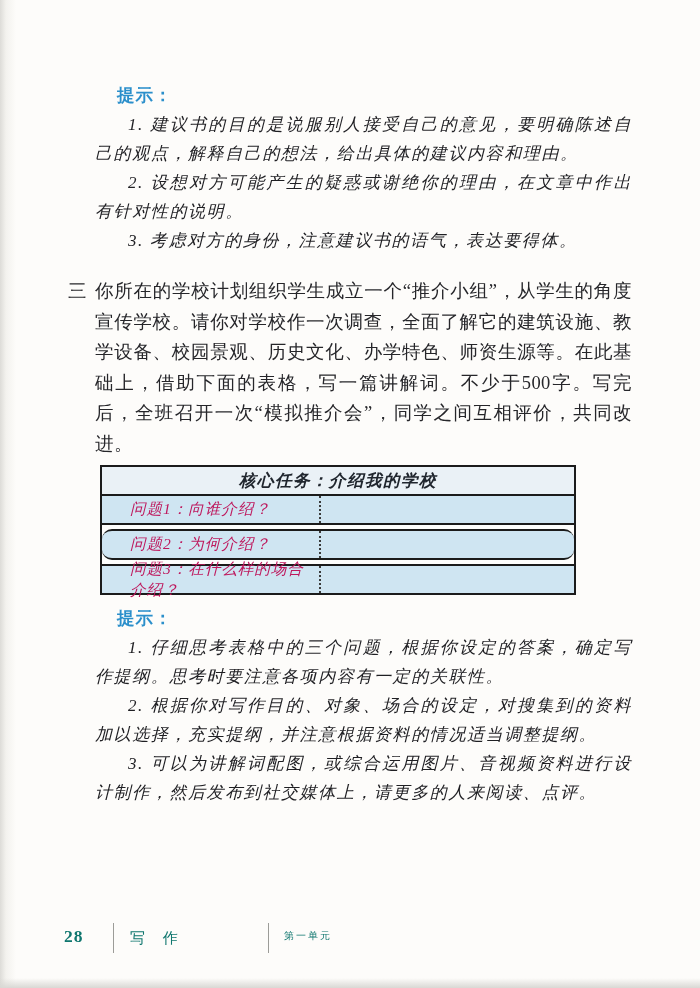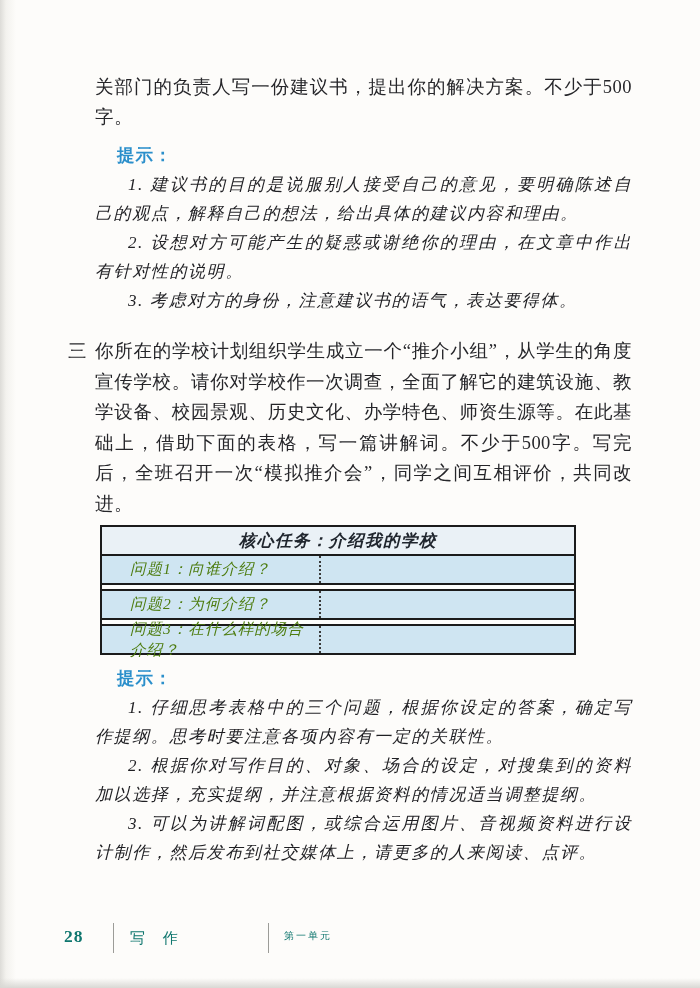--- a/index.html
+++ b/index.html
@@ -49,60 +49,59 @@
   }
   .t-row {
     display:flex; align-items:stretch; height:27px; margin-top:4px;
     border-top:2px solid #1b1b1b; border-bottom:2px solid #1b1b1b;
   }
   .t-row.row-first { margin-top:0; border-top:none; }
   .t-row.row-last  { border-bottom:none; }
   .t-q {
     width:46%; box-sizing:border-box; padding-left:28px;
     display:flex; align-items:center;
-    font-style:italic; font-size:15.5px; letter-spacing:1px; color:#4d7c0f;
+    font-style:italic; font-size:15.5px; letter-spacing:1px; color:#be185d;
   }
   .t-a { flex:1; border-left:2px dotted #3a3a3a; }
 
   .footer { position:absolute; left:0; top:926px; width:100%; height:32px; color:#0f766e; }
   .page-num { position:absolute; left:64px; top:0; font-size:17.5px; font-weight:bold; letter-spacing:1px; }
   .f-div { position:absolute; top:-3px; width:1px; height:30px; background:#9c9c98; }
   .f-div.d1 { left:113px; }
   .f-div.d2 { left:268px; }
   .f-section { position:absolute; left:130px; top:3px; font-size:15px; letter-spacing:7px; }
   .f-unit    { position:absolute; left:284px; top:3px; font-size:10px; letter-spacing:2px; }
 </style>
 </head>
 <body>
 
 <div class="page">
 
   <div class="content">
 
-    <p class="song intro">关部门的负责人写一份建议书，提出你的解决方案。不少于500字。</p>
 
     <p class="hint-label" style="color:#2b8fcb;">提示：</p>
     <p class="hint">1. 建议书的目的是说服别人接受自己的意见，要明确陈述自己的观点，解释自己的想法，给出具体的建议内容和理由。</p>
     <p class="hint">2. 设想对方可能产生的疑惑或谢绝你的理由，在文章中作出有针对性的说明。</p>
     <p class="hint">3. 考虑对方的身份，注意建议书的语气，表达要得体。</p>
 
     <div class="task">
       <span class="task-num">三</span>
       <p class="task-text">你所在的学校计划组织学生成立一个“推介小组”，从学生的角度宣传学校。请你对学校作一次调查，全面了解它的建筑设施、教学设备、校园景观、历史文化、办学特色、师资生源等。在此基础上，借助下面的表格，写一篇讲解词。不少于500字。写完后，全班召开一次“模拟推介会”，同学之间互相评价，共同改进。</p>
     </div>
 
     <div class="school-table">
       <div class="t-header" style="background:#eaf1f6;">
         <span>核心任务：介绍我的学校</span>
       </div>
       <div class="t-row row-first" style="background:#cfe5f2;">
         <div class="t-q">问题1：向谁介绍？</div>
         <div class="t-a"></div>
       </div>
-      <div class="t-row" style="background:#cfe5f2;">
+      <div class="t-row" style="background:#cfe5f2;border-radius:10px;">
         <div class="t-q">问题2：为何介绍？</div>
         <div class="t-a"></div>
       </div>
       <div class="t-row row-last" style="background:#cfe5f2;">
         <div class="t-q">问题3：在什么样的场合介绍？</div>
         <div class="t-a"></div>
       </div>
     </div>
 
     <p class="hint-label" style="color:#2b8fcb;">提示：</p>

